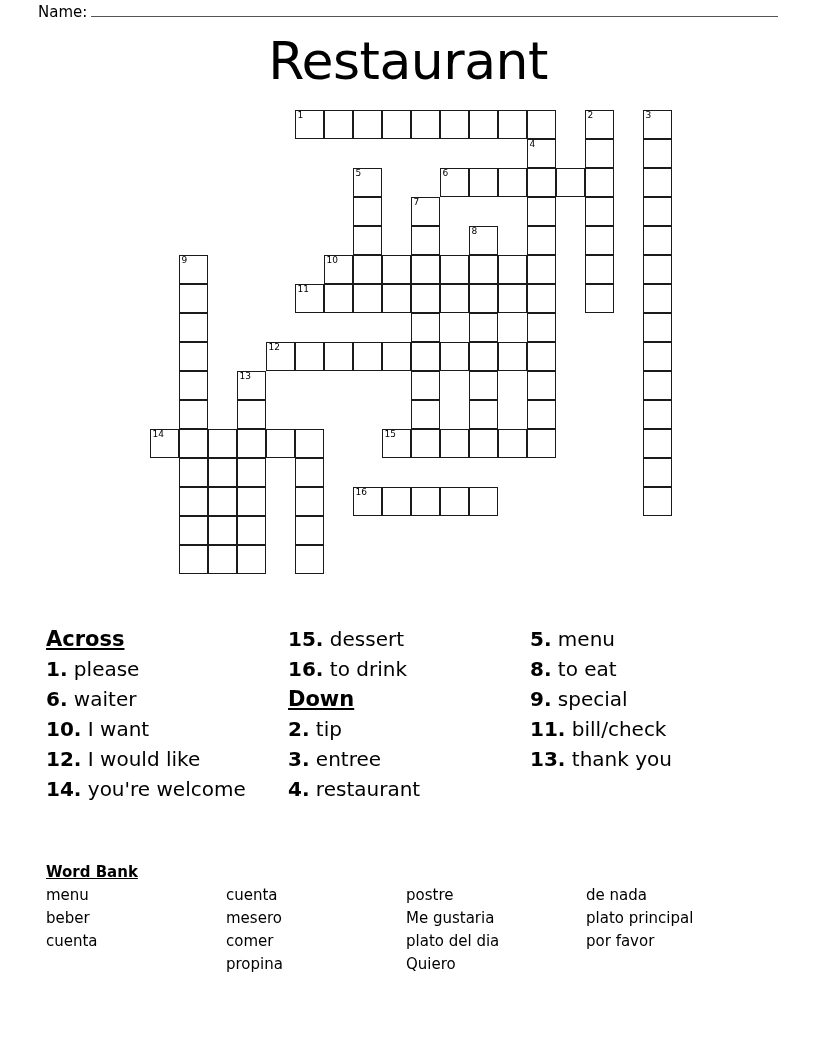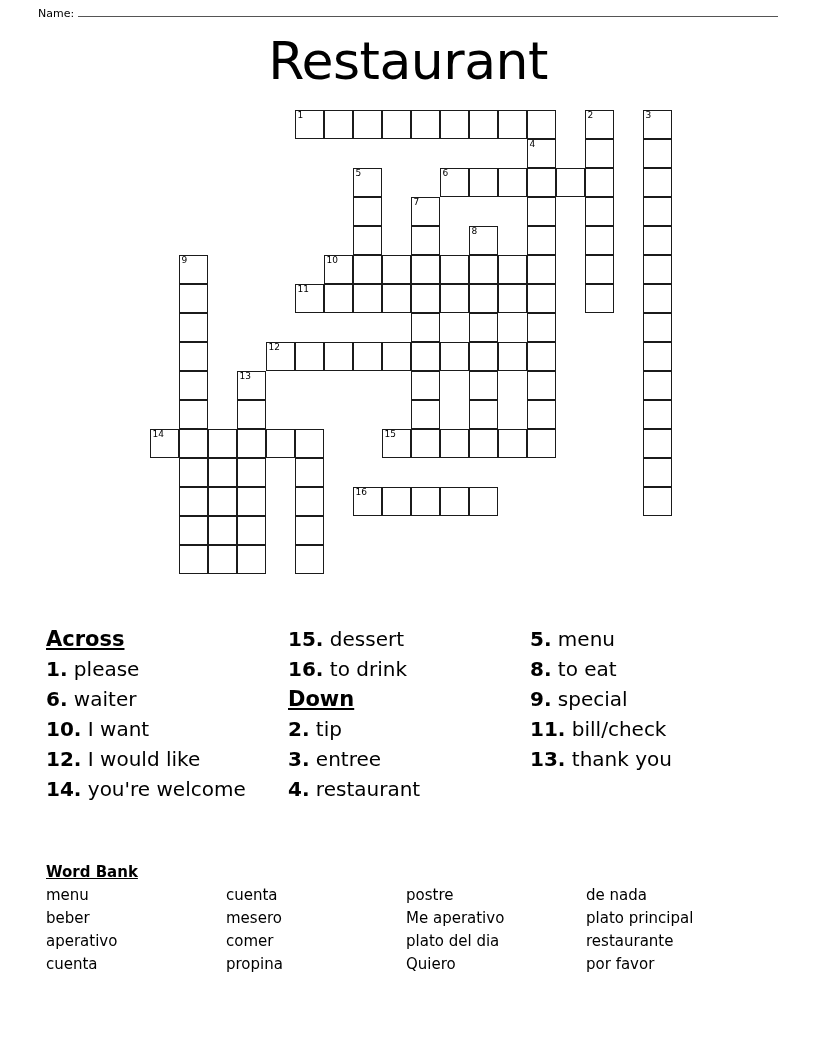--- a/index.html
+++ b/index.html
@@ -22,21 +22,21 @@
     position: absolute;
     left: 38px;
     top: 2px;
     width: 740px;
     display: flex;
     align-items: baseline;
     font-size: 15px;
   }
   .name-label {
     white-space: nowrap;
-    font-size: 11px;
+    font-size: 15px;
     font-family: "DejaVu Sans", sans-serif;
   }
   .name-blank {
     flex: 1;
     margin-left: 4px;
     border-bottom: 1px solid #555;
     height: 14px;
   }
 
   
@@ -333,35 +333,33 @@
       <div class="clue-line"><span class="cnum">13.</span><span class="ctext"> thank you</span></div>
     </div>
 </div>
 
 <div id="wordbank">
   <div class="wb-head">Word Bank</div>
   <div class="wb-cols">
       <div class="wb-col">
         <div class="wb-word">menu</div>
         <div class="wb-word">beber</div>
-        <div class="wb-word">aperativo</div>
         <div class="wb-word">cuenta</div>
       </div>
       <div class="wb-col">
         <div class="wb-word">cuenta</div>
         <div class="wb-word">mesero</div>
         <div class="wb-word">comer</div>
         <div class="wb-word">propina</div>
       </div>
       <div class="wb-col">
         <div class="wb-word">postre</div>
-        <div class="wb-word">Me aperativo</div>
+        <div class="wb-word">Me gustaria</div>
         <div class="wb-word">plato del dia</div>
         <div class="wb-word">Quiero</div>
       </div>
       <div class="wb-col">
         <div class="wb-word">de nada</div>
         <div class="wb-word">plato principal</div>
-        <div class="wb-word">restaurante</div>
         <div class="wb-word">por favor</div>
       </div>
     </div>
 </div>
 
 </body></html>

